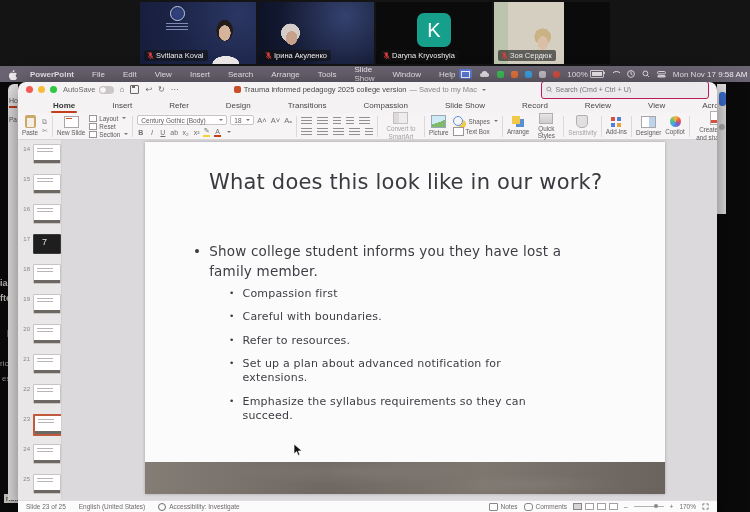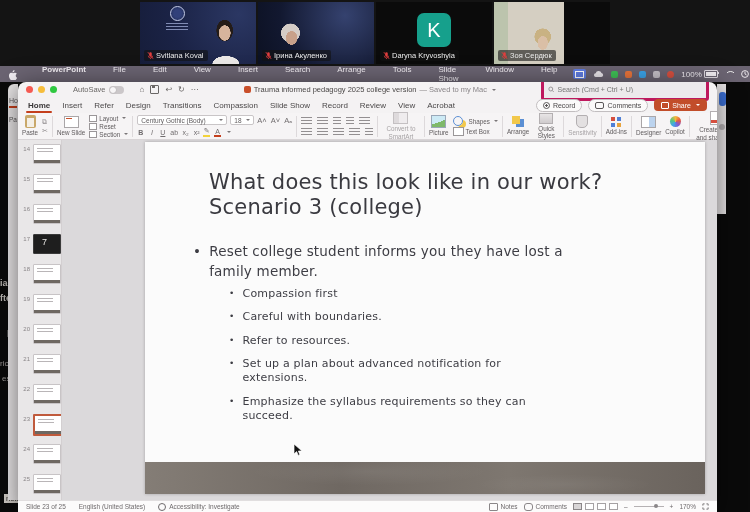--- a/index.html
+++ b/index.html
@@ -45,64 +45,64 @@
      radial-gradient(ellipse 14px 14px at 42% 56%, #c9b283 0 58%, transparent 60%);}
   .pill{position:absolute;left:4px;bottom:3px;display:flex;align-items:center;gap:2px;
      background:rgba(18,18,18,.6);border-radius:2px;padding:1px 4px 1px 3px;max-width:105px;}
   .pname{color:#ececec;font-size:7.5px;white-space:nowrap;overflow:hidden;}
   .mic{display:flex;align-items:center;}
 
   
   .menubar{position:absolute;top:66px;left:0;width:750px;height:16px;background:var(--mbar,#6b6472);
      display:flex;align-items:center;color:#f1edf2;font-size:8px;box-sizing:border-box;padding:0 8px;}
   .menubar .apple{margin-right:9px;display:flex;}
-  .menus{display:flex;list-style:none;margin:16px;padding:0;gap:27px;}
+  .menus{display:flex;list-style:none;margin:4px;padding:0;gap:18px;align-items:center;}
   .menus li{cursor:default;}
   .menus .appname{font-weight:700;}
   .mb-right{margin-left:auto;display:flex;align-items:center;gap:7px;}
   .mb-share{width:13px;height:10px;border-radius:2px;background:#5f7ce0;display:flex;align-items:center;justify-content:center;}
   .mb-share i{display:block;width:7px;height:5px;border:1px solid #fff;}
   .dotic{width:7px;height:7px;border-radius:2px;}
   .battery{display:flex;align-items:center;gap:2px;}
   .batt{width:12px;height:6px;border:1px solid #ded9e0;border-radius:1px;position:relative;}
   .batt::after{content:"";position:absolute;inset:1px;background:#f0ecf1;}
   .batt::before{content:"";position:absolute;right:-2px;top:1px;width:1px;height:2px;background:#ded9e0;}
   .wifi{width:9px;height:7px;position:relative;overflow:hidden;}
   .wifi::before{content:"";position:absolute;left:0;top:0;width:9px;height:9px;border:1px solid #eee;
      border-radius:50%;clip-path:polygon(50% 50%,0 0,100% 0);}
   .clock{white-space:nowrap;}
 
   
   .win{position:absolute;left:18px;top:82px;width:699px;height:430px;background:#f4f2f3;
      border-radius:8px 8px 0 0;box-shadow:0 4px 26px rgba(0,0,0,.55);overflow:hidden;}
   .titlebar{position:absolute;top:0;left:0;right:0;height:15px;display:flex;align-items:center;
-     padding:0 8px;gap:16px;font-size:7.5px;color:#6a6766;}
+     padding:0 8px;gap:6px;font-size:7.5px;color:#6a6766;}
   .lights{display:flex;gap:5px;align-items:center;}
   .light{width:7px;height:7px;border-radius:50%;}
   .l-close{background:#f55a52}.l-min{background:#f6bd3b}.l-max{background:#2fc840}
   .autosave{display:flex;align-items:center;gap:3px;}
   .toggle{width:15px;height:8px;border-radius:4px;background:#cbc7c9;position:relative;}
   .toggle::after{content:"";position:absolute;left:1px;top:1px;width:6px;height:6px;border-radius:50%;background:#f7f5f6;box-shadow:0 0 1px #888;}
   .qicons{display:flex;gap:6px;color:#6a6766;font-size:8px;align-items:center;}
   .saveic{width:7px;height:7px;border:1px solid #6a6766;border-radius:1px;position:relative;}
   .saveic::after{content:"";position:absolute;left:1px;top:0;width:3px;height:2px;background:#6a6766;}
   .doc-title{flex:1;display:flex;align-items:center;justify-content:center;gap:3px;color:#4a4747;
      white-space:nowrap;overflow:hidden;}
   .pptdot{width:7px;height:7px;border-radius:2px;background:#c94f2a;flex:0 0 auto;}
   .dd{display:inline-block;width:0;height:0;border:2.5px solid transparent;border-top-color:#7a7678;margin-left:2px;transform:translateY(1px);}
-  .searchbox{display:flex;align-items:center;gap:3px;background:#eceaec;border:3px solid #be185d;
+  .searchbox{display:flex;align-items:center;gap:3px;background:#eceaec;border:1px solid #be185d;
      border-radius:3px;height:11px;width:168px;padding:8px 4px;box-sizing:border-box;}
   .searchbox input{border:none;background:transparent;outline:none;font-size:7px;color:#8a8689;width:100%;
      font-family:"Liberation Sans",sans-serif;padding:0;}
 
   
   .tabsrow{position:absolute;top:15px;left:0;right:0;height:16px;display:flex;align-items:center;
      padding:0 10px;box-sizing:border-box;}
   .tabs{display:flex;list-style:none;margin:0;padding:0;gap:12px;font-size:8px;color:#4b4849;}
-  .tabs li{position:relative;padding:2px 0;cursor:default;white-space:nowrap;}
+  .tabs li{position:relative;padding:2px 0;cursor:default;white-space:nowrap;margin-left:25px;}
   .tabs li.active{color:#3a3738;font-weight:700;}
   .tabs li.active::after{content:"";position:absolute;left:-2px;right:-2px;bottom:-1px;height:2px;
      border-radius:1px;background:#c43e1c;}
   .tab-actions{margin-left:auto;display:flex;align-items:center;gap:6px;}
   .pillbtn{display:flex;align-items:center;gap:3px;border:1px solid #c2bec0;border-radius:8px;
      height:11px;padding:0 6px;font-size:7px;color:#4b4849;background:#fbfafa;}
   .recdot{width:5px;height:5px;border-radius:50%;border:1px solid #5b5859;background:radial-gradient(circle,#5b5859 35%,transparent 40%);}
   .cmtic{width:7px;height:5px;border:1px solid #5b5859;border-radius:2px;}
   .sharebtn{display:flex;align-items:center;gap:3px;background:var(--share,#c24d2a);color:#fff;
      border-radius:4px;height:12px;padding:0 7px;font-size:7px;}
@@ -167,21 +167,21 @@
   .thumb::before{content:"";position:absolute;left:3px;top:3px;width:16px;height:6px;
      background:repeating-linear-gradient(#b9b5b7 0 1px, transparent 1px 3px);}
   .thumb::after{content:"";position:absolute;left:0;right:0;bottom:0;height:3px;background:#6e6862;}
   .thumb.dark{background:#1e1e1e;border-color:#3a3a3a;}
   .thumb.dark::before{display:none;}
   .thumb.dark::after{display:none;}
   .thumb .seven{position:absolute;left:8px;top:2px;color:#e8e6e3;font-size:9px;}
   .titem.sel .thumb{border:2px solid var(--selth,#c05a3c);}
   .slidearea{flex:1;background:#dbd9db;position:relative;overflow:hidden;}
   .slide{position:absolute;left:83px;top:2px;width:520px;height:352px;background:#fbfbfb;
-     box-shadow:0 0 3px rgba(0,0,0,.25);padding-left:40px;}
+     box-shadow:0 0 3px rgba(0,0,0,.25);}
   .slide-title{position:absolute;left:64px;top:28px;width:450px;color:#3a3a40;
      font-size:21px;line-height:1.18;letter-spacing:.2px;font-family:"DejaVu Sans","Liberation Sans",sans-serif;}
   .bullets{position:absolute;left:48px;top:100px;width:420px;margin:0;padding:0;list-style:none;
      color:#3d3d44;font-family:"DejaVu Sans","Liberation Sans",sans-serif;}
   .bullets li{display:flex;gap:8px;}
   .bullets li.l1{font-size:13.5px;line-height:1.45;margin-bottom:6px;max-width:385px;letter-spacing:.2px;}
   .bullets li.l2{font-size:11px;line-height:1.3;margin-bottom:9px;margin-left:36px;max-width:310px;letter-spacing:.2px;}
   .bullets .mk{flex:0 0 auto;}
   .bullets li.l2 .mk{font-size:9px;padding-top:1px;}
   .band{position:absolute;left:0;right:0;bottom:0;height:32px;
@@ -613,26 +613,25 @@
           </div>
           <div class="titem">
             <span class="tnum">25</span>
             <div class="thumb"></div>
           </div>
         </div>
       <div class="slidearea">
         <div class="slide">
           <div class="slide-title" id="slidetitle">
               <div>What does this look like in our work?</div>
-              <div>Scenario 3 (college)</div>
             </div>
           <ul class="bullets" id="bullets">
               <li class="l1">
                 <span class="mk">•</span>
-                <span class="tx">Reset college student informs you they have lost a family member.</span>
+                <span class="tx">Show college student informs you they have lost a family member.</span>
               </li>
               <li class="l2">
                 <span class="mk">•</span>
                 <span class="tx">Compassion first</span>
               </li>
               <li class="l2">
                 <span class="mk">•</span>
                 <span class="tx">Careful with boundaries.</span>
               </li>
               <li class="l2">

